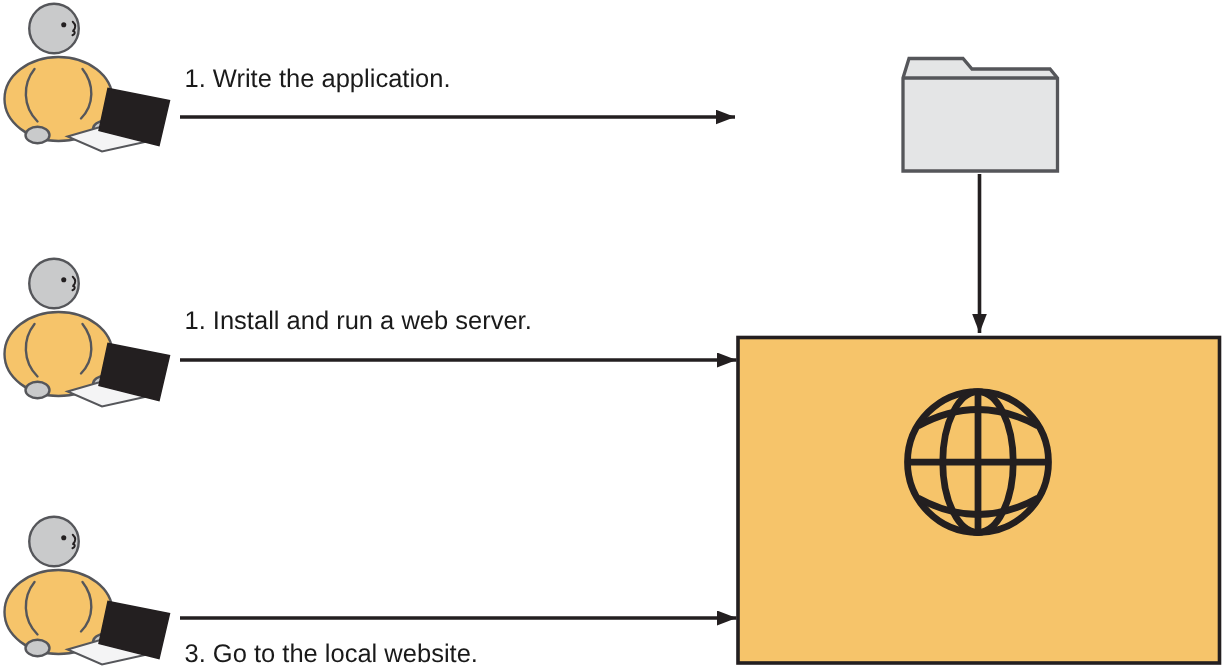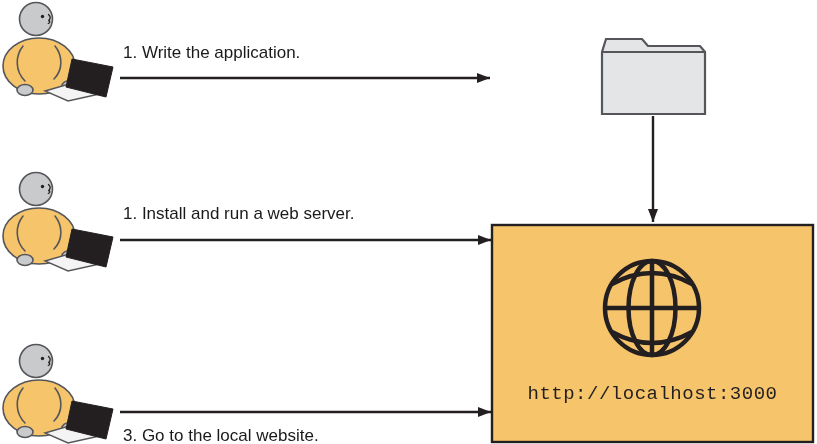--- a/index.html
+++ b/index.html
@@ -85,15 +85,14 @@
       <line x1="605" y1="308" x2="699" y2="308"></line>
       <path d="M 612,284 Q 652,262 692,284"></path>
       <path d="M 612,332 Q 652,354 692,332"></path>
     </g>
   </svg>
 
   <div class="step-label s1">1. Write the application.</div>
   <div class="step-label s2">1. Install and run a web server.</div>
   <div class="step-label s3">3. Go to the local website.</div>
 
-  <div class="url-text">http://localhost:3000</div>
 
 </div>
 
 </body></html>

